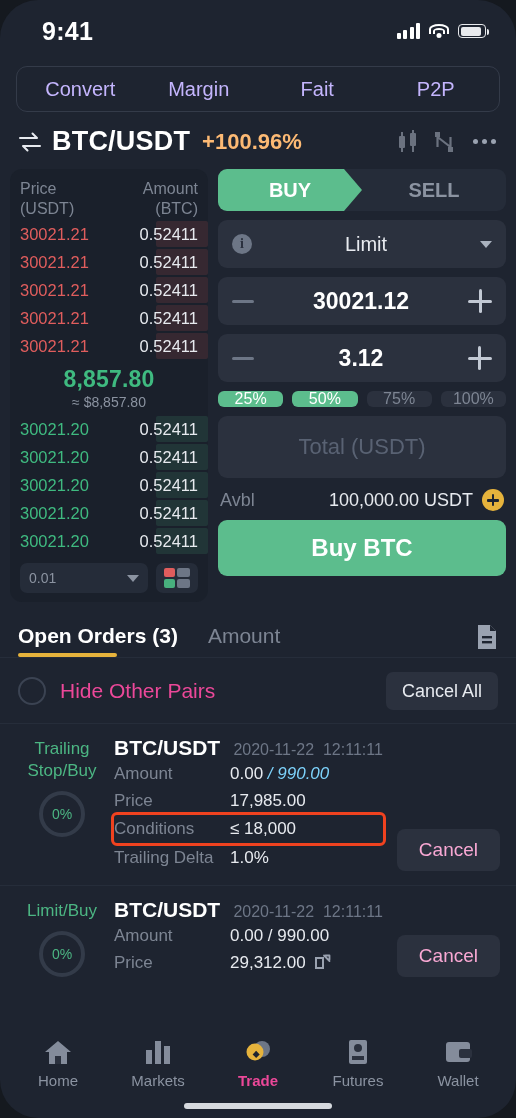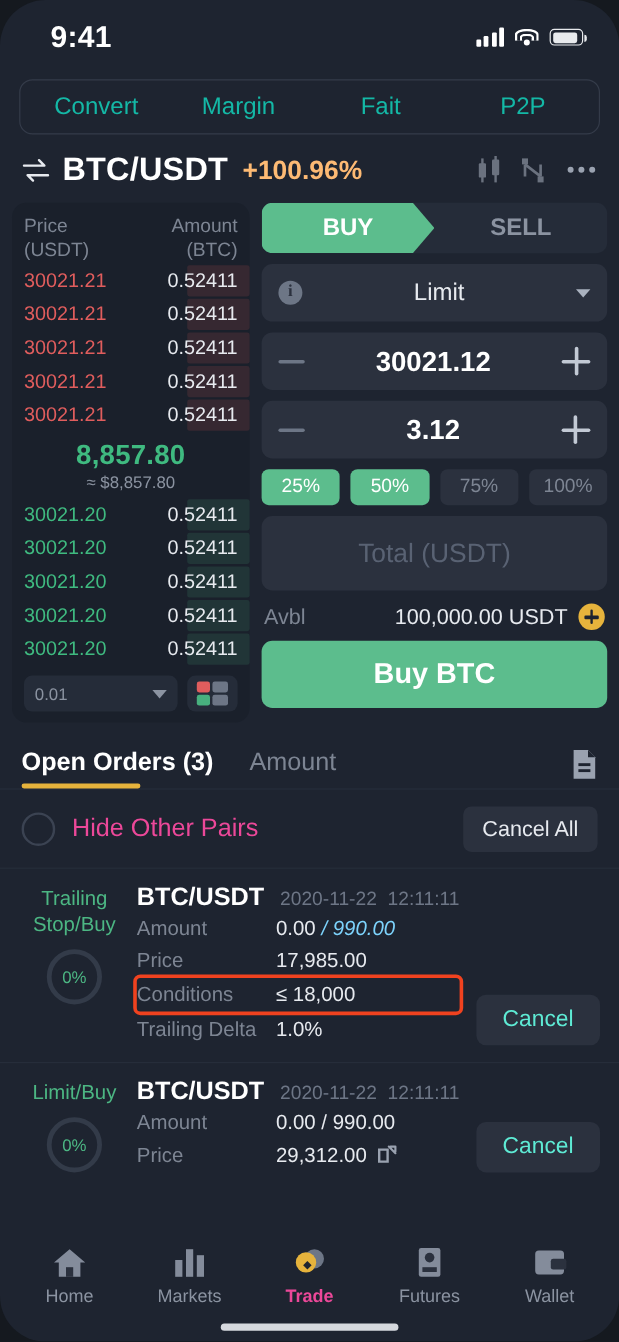--- a/index.html
+++ b/index.html
@@ -43,21 +43,21 @@
   .batt i { display:block; height:100%; width:88%; background:#e8eaed; border-radius:2px; }
 
   
   .segwrap { padding:4px 16px 0; }
   .segment {
     display:flex; align-items:center;
     border:1px solid #343b49; border-radius:11px;
     height:46px; padding:4px;
   }
   .seg-item {
-    flex:1; text-align:center; font-size:20px; color:#14b8a6;
+    flex:1; text-align:center; font-size:20px; color:#c4b5fd;
     line-height:38px; border-radius:8px; cursor:pointer; white-space:nowrap;
   }
   .seg-item.active { background:#252c39; color:#fff; font-weight:700; }
 
   
   .pairbar {
     display:flex; align-items:center; padding:14px 20px 12px 18px; gap:10px;
   }
   .swap-ic { width:24px; height:22px; flex:0 0 auto; }
   .pair-name { font-size:27px; font-weight:700; color:#fff; letter-spacing:.2px; }
@@ -131,21 +131,21 @@
   .mini-caret { width:0;height:0;border-left:6px solid transparent;border-right:6px solid transparent;
     border-top:7px solid #aab2bf; }
   .stepper { justify-content:space-between; }
   .minus { width:22px;height:3px;background:#6d7686;border-radius:2px;cursor:pointer; }
   .plus { width:24px;height:24px;position:relative;cursor:pointer; }
   .plus::before,.plus::after{content:"";position:absolute;background:#c2c9d4;border-radius:2px;}
   .plus::before{left:0;top:10.5px;width:24px;height:3px;}
   .plus::after{top:0;left:10.5px;height:24px;width:3px;}
   .stepper .val { font-size:23px; font-weight:700; color:#fff; }
   .pcts { display:flex; gap:9px; }
-  .pct { flex:1; height:30px; border-radius:6px; background:#2b313e; color:#7d8593;
+  .pct { flex:1; height:16px; border-radius:6px; background:#2b313e; color:#7d8593;
     font-size:16px; display:flex;align-items:center;justify-content:center; cursor:pointer; }
   .pct.on { background:#5cbd8d; color:#fff; }
   .total { height:62px; background:#2b313e; border-radius:9px;
     display:flex;align-items:center;justify-content:center;
     font-size:22px; color:#596273; cursor:text; }
   .avbl { display:flex; align-items:center; gap:9px; padding:2px 2px 0; }
   .avbl .k { font-size:18px; color:#7d8593; flex:1; }
   .avbl .v { font-size:18px; color:#e7eaef; }
   .plusbtn { width:22px;height:22px;border-radius:50%;background:#e6b33c;position:relative;cursor:pointer;}
   .plusbtn::before,.plusbtn::after{content:"";position:absolute;background:#1e2430;border-radius:1px;}
@@ -183,21 +183,21 @@
   .o-pair { font-size:21px; font-weight:700; color:#fff; }
   .o-time { margin-left:auto; font-size:16px; color:#6d7686; }
   .kv { display:flex; font-size:17px; line-height:1.6; position:relative; }
   .kv .k { width:116px; flex:0 0 116px; color:#7d8593; }
   .kv .v { color:#e7eaef; }
   .kv .v .dim { color:#7dd3fc;font-style:italic; }
   .kv.hl { outline:3px solid #f0421f; border-radius:3px; margin:1px 0; }
   .editic { display:inline-block; width:16px;height:16px; margin-left:5px; position:relative; top:2px; }
   .o-cancel { align-self:flex-end; margin-left:8px; }
   .cancelbtn { height:42px; padding:0 22px; background:#2b313e; border-radius:8px; border:none;
-    color:#5eead4; font-size:19px; cursor:pointer; font-family:"Liberation Sans",sans-serif; }
+    color:#f9a8d4; font-size:19px; cursor:pointer; font-family:"Liberation Sans",sans-serif; }
 
   
   .navspacer { flex:1; }
   .bottomnav { display:flex; padding:8px 8px 0;align-items:flex-end; }
   .nav { flex:1; display:flex; flex-direction:column; align-items:center; gap:6px; cursor:pointer; }
   .nav .ic { height:32px; display:flex; align-items:flex-end; }
   .nav .tx { font-size:15px; color:#8b93a1; }
   .nav.active .tx { color:#ec4899; font-weight:700; }
   .homebar { width:148px;height:6px;background:#d6d9de;border-radius:3px;
     margin:14px auto 9px; }

